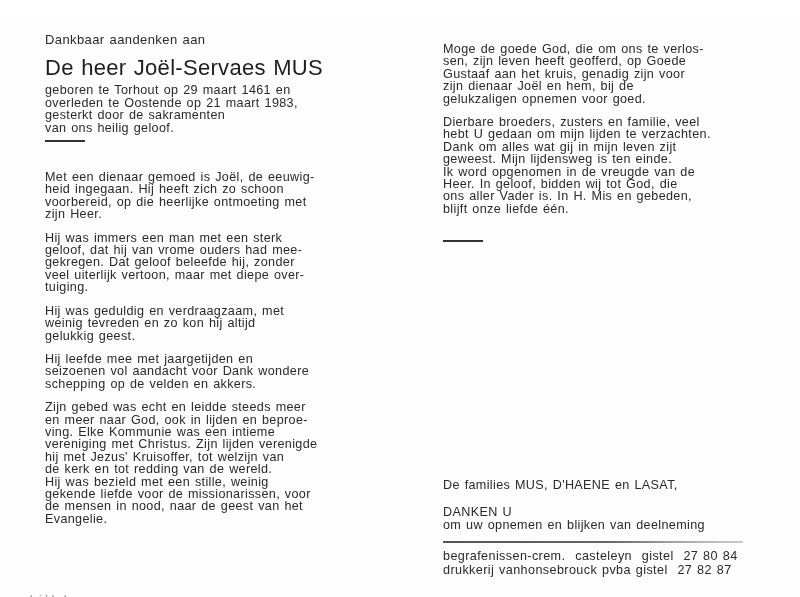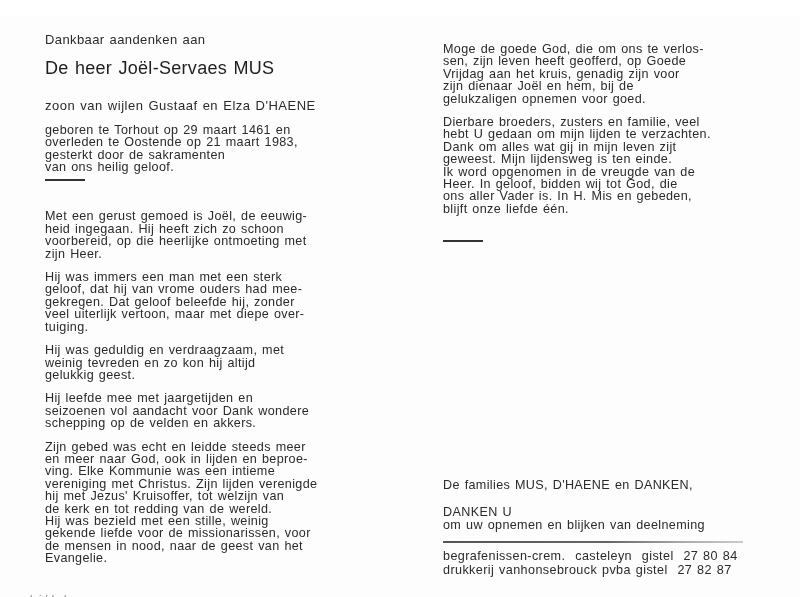--- a/index.html
+++ b/index.html
@@ -26,25 +26,25 @@
       font-size: 12.6px;
       line-height: 12.4px;
       letter-spacing: 0.35px;
       word-spacing: 1px;
     }
     .left { left: 45px; top: 18px; width: 360px; }
     .right { left: 443px; top: 27px; width: 340px; }
     .p { margin: 0; white-space: pre-line; }
     .intro { font-size: 13px; margin-bottom: 10px; letter-spacing: 0.4px; }
     .name {
-      font-size: 18px;
+      font-size: 22px;
       line-height: 24px;
       letter-spacing: 0.3px;
       color: #1e1e1e;
-      margin-bottom: 20px;
+      margin-bottom: 4px;
     }
     .parents { font-size: 13px; letter-spacing: 0.5px; margin-bottom: 11px; }
     .short-rule {
       width: 40px;
       height: 2px;
       background: #333;
       margin: 6px 0 0 0;
     }
     .gap-lg { height: 29px; }
     .gap { height: 11px; }
@@ -66,28 +66,27 @@
     }
   </style>
 </head>
 <body>
 
 <div class="card">
 
   <div class="col left">
     <p class="p intro">Dankbaar aandenken aan</p>
     <p class="p name">De heer Joël-Servaes MUS</p>
-    <p class="p parents">zoon van wijlen Gustaaf en Elza D'HAENE</p>
     <p class="p">geboren te Torhout op 29 maart 1461 en
 overleden te Oostende op 21 maart 1983,
 gesterkt door de sakramenten
 van ons heilig geloof.</p>
     <div class="short-rule"></div>
     <div class="gap-lg"></div>
-    <p class="p">Met een gerust gemoed is Joël, de eeuwig-
+    <p class="p">Met een dienaar gemoed is Joël, de eeuwig-
 heid ingegaan. Hij heeft zich zo schoon
 voorbereid, op die heerlijke ontmoeting met
 zijn Heer.</p>
     <div class="gap"></div>
     <p class="p">Hij was immers een man met een sterk
 geloof, dat hij van vrome ouders had mee-
 gekregen. Dat geloof beleefde hij, zonder
 veel uiterlijk vertoon, maar met diepe over-
 tuiging.</p>
     <div class="gap"></div>
@@ -107,38 +106,38 @@
 de kerk en tot redding van de wereld.
 Hij was bezield met een stille, weinig
 gekende liefde voor de missionarissen, voor
 de mensen in nood, naar de geest van het
 Evangelie.</p>
   </div>
 
   <div class="col right">
     <p class="p">Moge de goede God, die om ons te verlos-
 sen, zijn leven heeft geofferd, op Goede
-Vrijdag aan het kruis, genadig zijn voor
+Gustaaf aan het kruis, genadig zijn voor
 zijn dienaar Joël en hem, bij de
 gelukzaligen opnemen voor goed.</p>
     <div class="gap"></div>
     <p class="p">Dierbare broeders, zusters en familie, veel
 hebt U gedaan om mijn lijden te verzachten.
 Dank om alles wat gij in mijn leven zijt
 geweest. Mijn lijdensweg is ten einde.
 Ik word opgenomen in de vreugde van de
 Heer. In geloof, bidden wij tot God, die
 ons aller Vader is. In H. Mis en gebeden,
 blijft onze liefde één.</p>
     <div class="gap"></div>
     <div class="short-rule" style="margin-top:14px;"></div>
   </div>
 
   <div class="col fam-block">
-    <p class="p">De families MUS, D'HAENE en DANKEN,</p>
+    <p class="p">De families MUS, D'HAENE en LASAT,</p>
     <div style="height:15px"></div>
     <p class="p">DANKEN U</p>
     <p class="p">om uw opnemen en blijken van deelneming</p>
     <div class="long-rule"></div>
     <div class="footer-line">begrafenissen-crem.  casteleyn  gistel  27 80 84</div>
     <div class="footer-line">drukkerij vanhonsebrouck pvba gistel  27 82 87</div>
   </div>
 
   <div class="watermark">www.leidde.be</div>
 </div>

